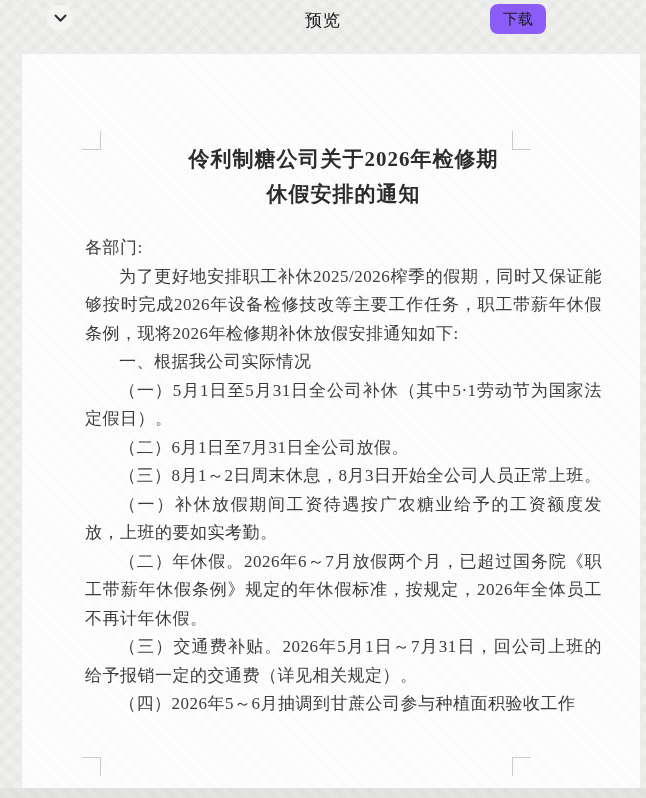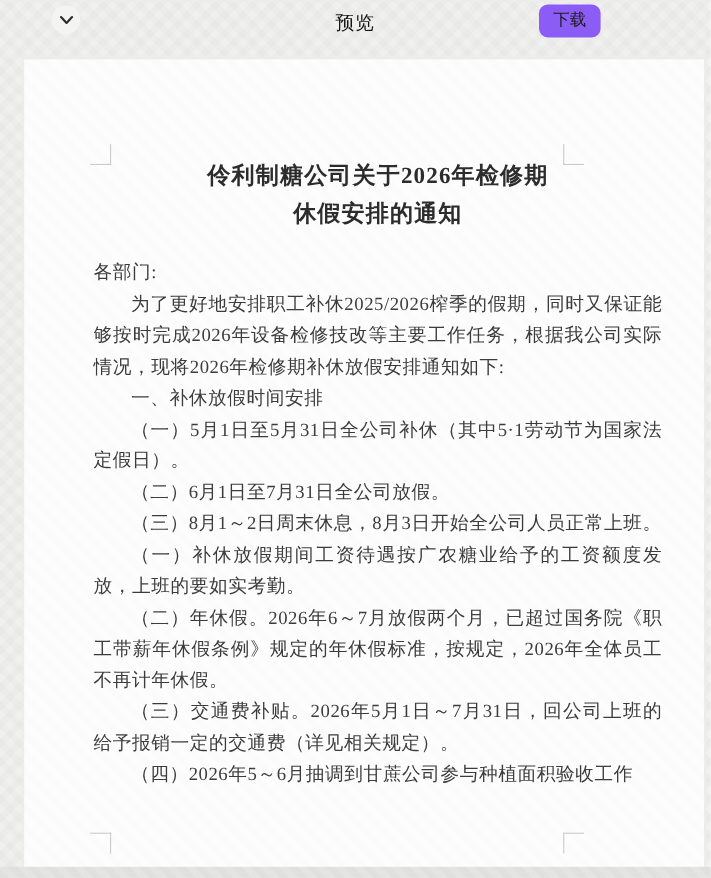--- a/index.html
+++ b/index.html
@@ -101,22 +101,22 @@
   <span class="crop bl"></span>
   <span class="crop br"></span>
 
   <div class="doc-title">
     <div>伶利制糖公司关于2026年检修期</div>
     <div>休假安排的通知</div>
   </div>
 
   <div class="doc-body">
     <p class="no-indent">各部门:</p>
-    <p>为了更好地安排职工补休2025/2026榨季的假期，同时又保证能够按时完成2026年设备检修技改等主要工作任务，根据我公司实际情况，现将2026年检修期补休放假安排通知如下:</p>
-    <p>一、补休放假时间安排</p>
+    <p>为了更好地安排职工补休2025/2026榨季的假期，同时又保证能够按时完成2026年设备检修技改等主要工作任务，职工带薪年休假条例，现将2026年检修期补休放假安排通知如下:</p>
+    <p>一、根据我公司实际情况</p>
     <p>（一）5月1日至5月31日全公司补休（其中5·1劳动节为国家法定假日）。</p>
     <p>（二）6月1日至7月31日全公司放假。</p>
     <p>（三）8月1～2日周末休息，8月3日开始全公司人员正常上班。</p>
     <p>（一）补休放假期间工资待遇按广农糖业给予的工资额度发放，上班的要如实考勤。</p>
     <p>（二）年休假。2026年6～7月放假两个月，已超过国务院《职工带薪年休假条例》规定的年休假标准，按规定，2026年全体员工不再计年休假。</p>
     <p>（三）交通费补贴。2026年5月1日～7月31日，回公司上班的给予报销一定的交通费（详见相关规定）。</p>
     <p>（四）2026年5～6月抽调到甘蔗公司参与种植面积验收工作</p>
   </div>
 </div>
 

